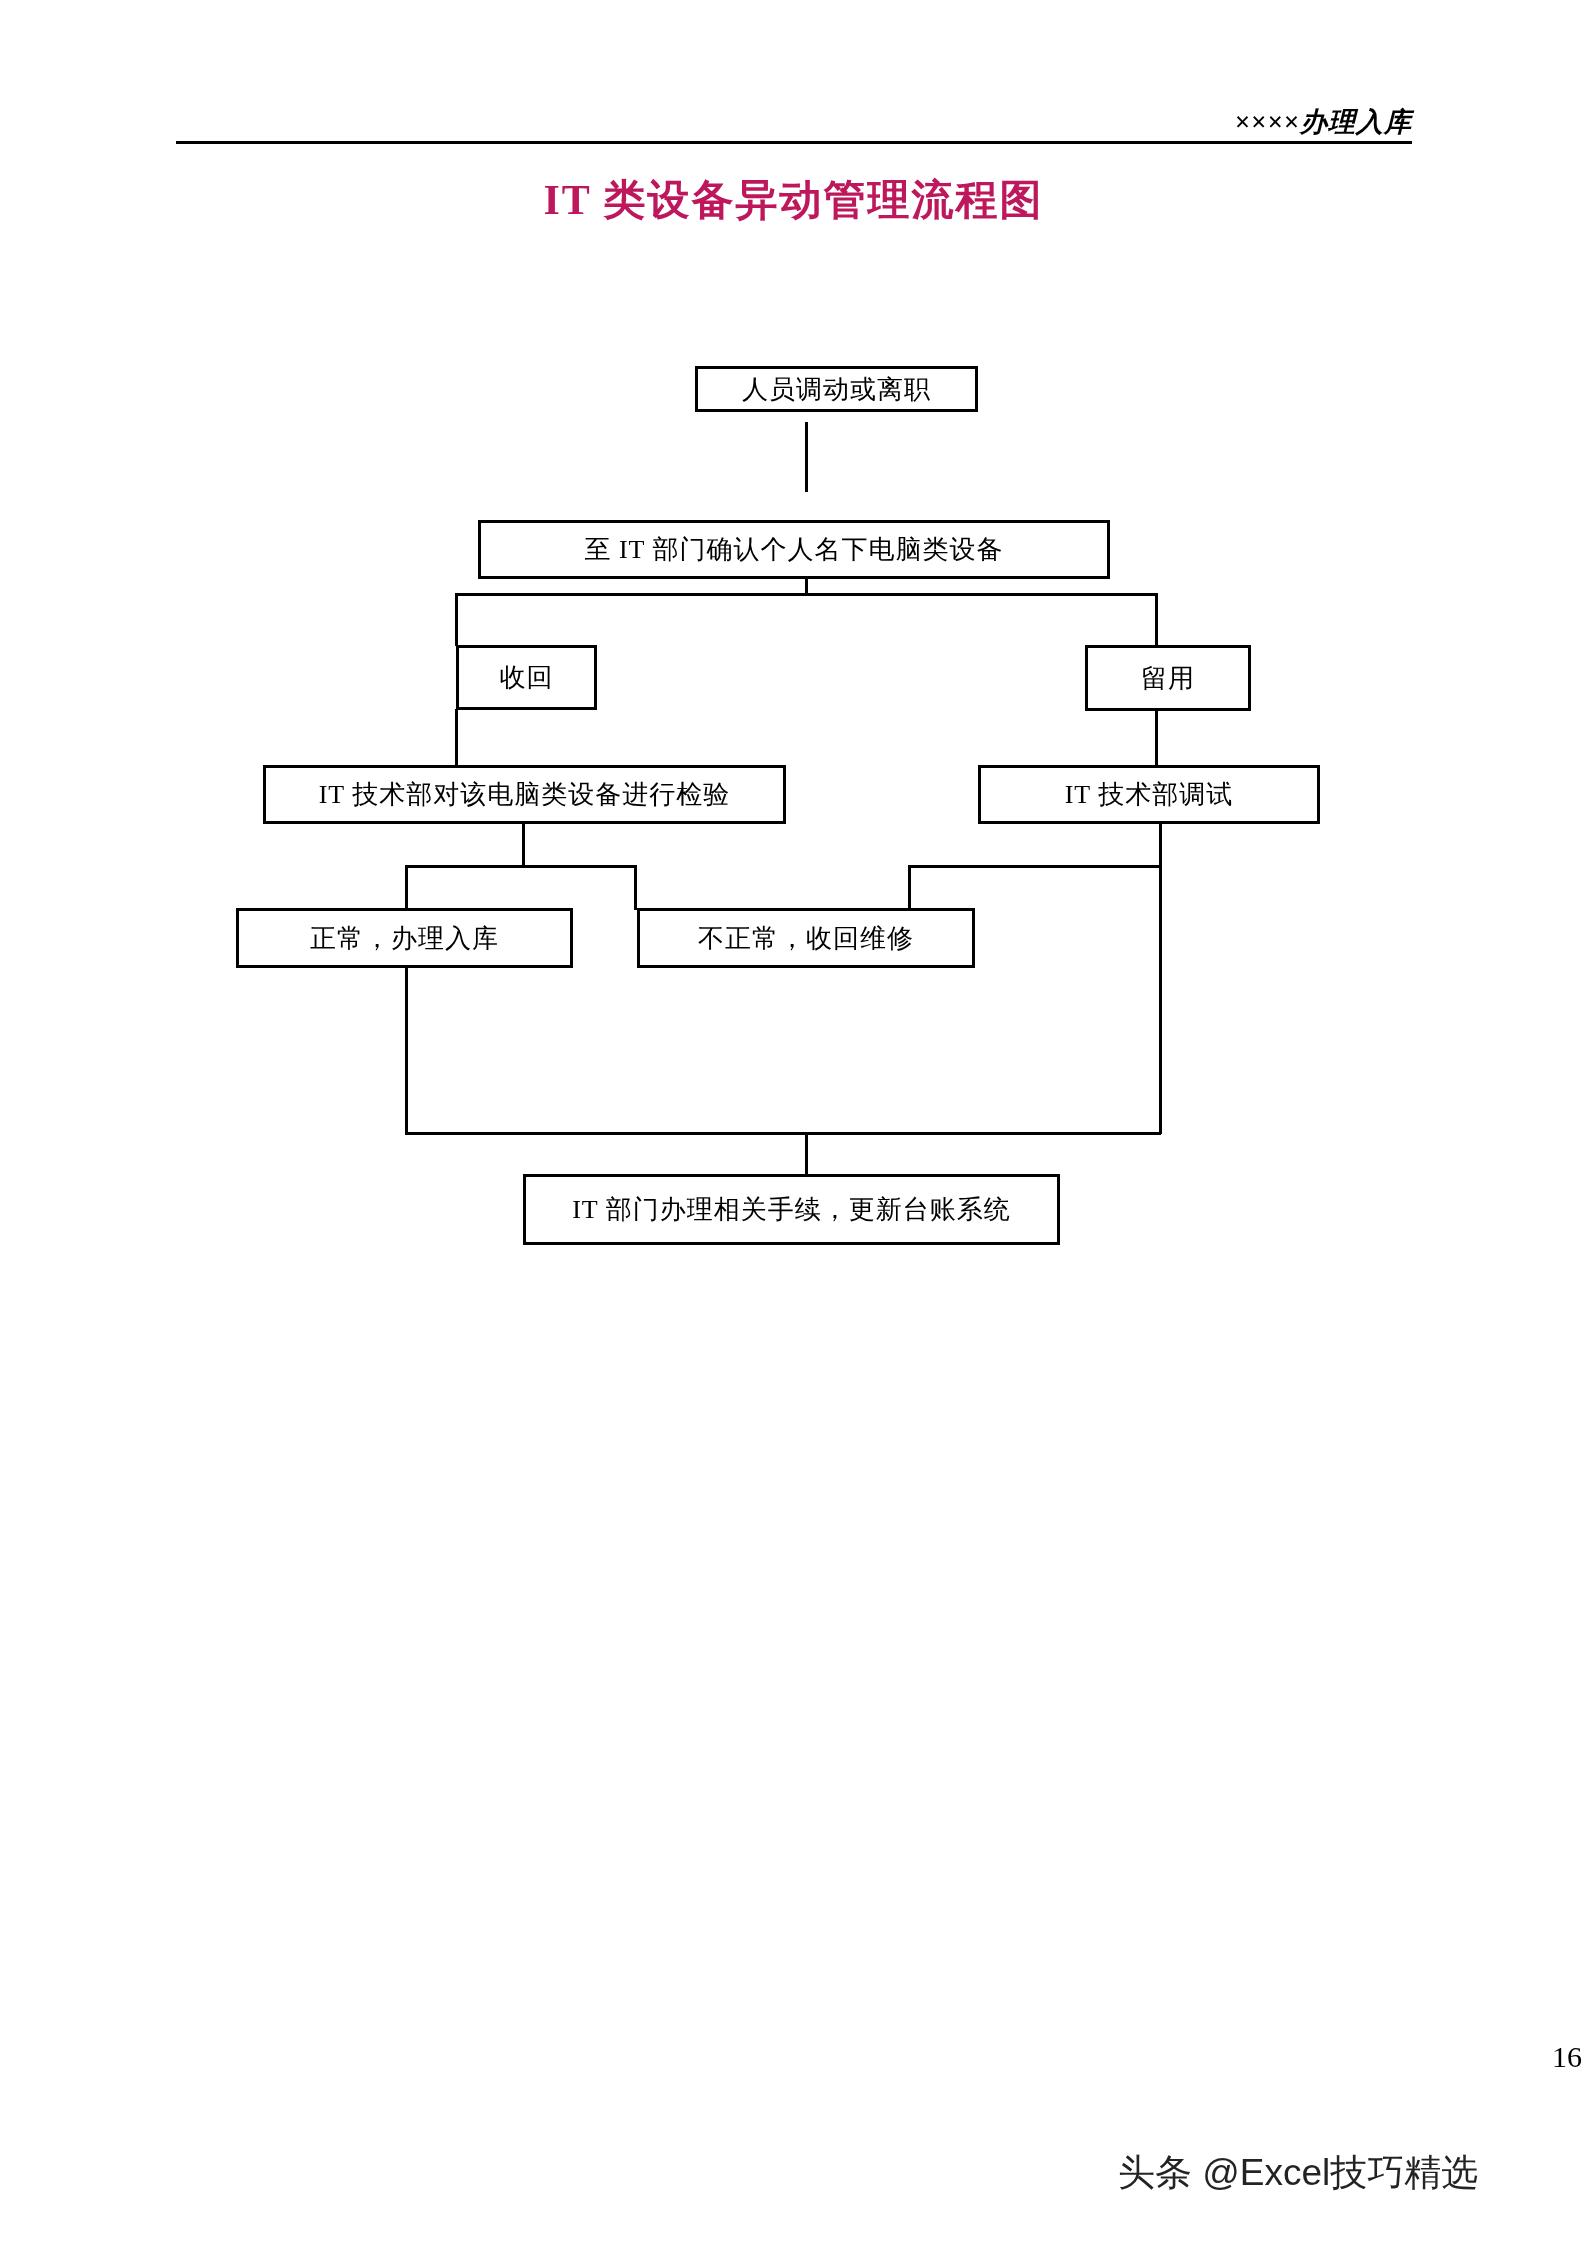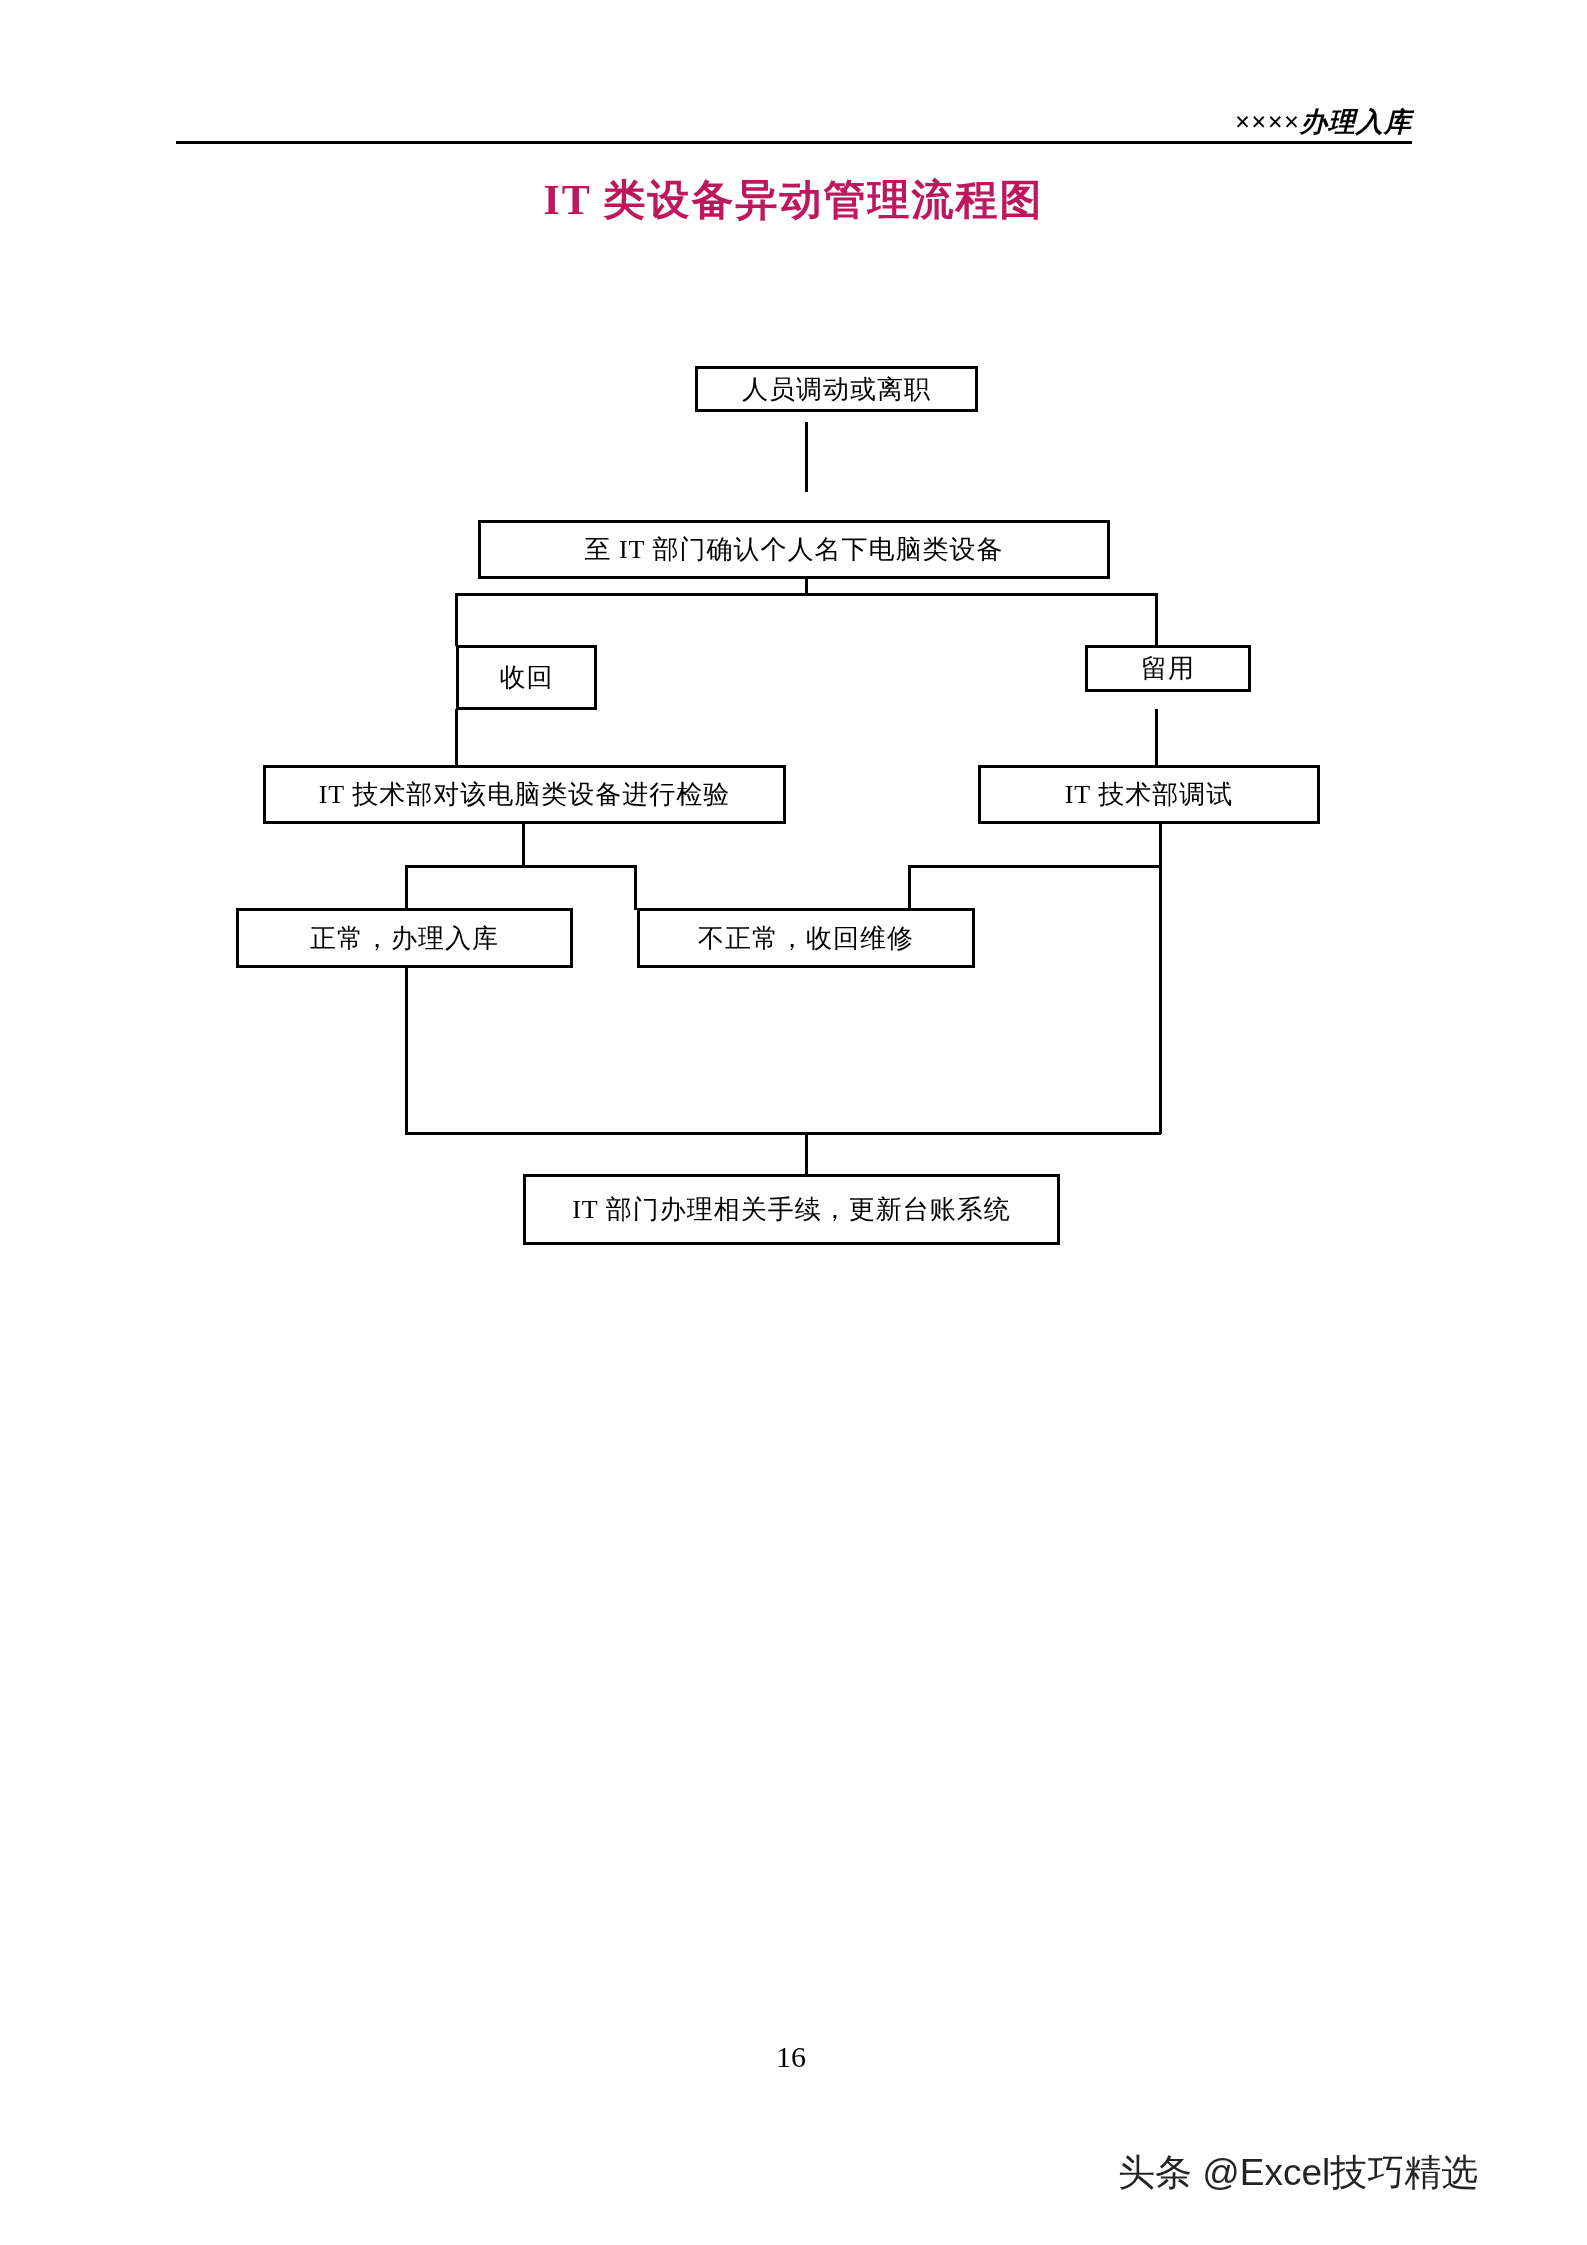--- a/index.html
+++ b/index.html
@@ -92,21 +92,21 @@
   }
   .conn.v { width: 3px; }
   .conn.h { height: 3px; }
 
   
   #page-number {
     position: absolute;
     left: 0;
     top: 2040px;
     width: 1582px;
-    text-align: center;
+    text-align: right;
     font-family: "Liberation Serif", "DejaVu Serif", serif;
     font-size: 30px;
     color: #000;
   }
 
   #watermark {
     position: absolute;
     left: 1118px;
     top: 2148px;
     font-family: "Liberation Sans", "DejaVu Sans", sans-serif;
@@ -138,21 +138,21 @@
     <div class="conn v" style="left:805px; top:550px; height:45px;"></div>
 
     <div class="conn h" style="left:455px; top:593px; width:703px;"></div>
 
     <div class="conn v" style="left:455px; top:593px; height:53px;"></div>
 
     <div class="conn v" style="left:1155px; top:593px; height:53px;"></div>
 
     <div class="node" style="left:456px; top:645px; width:141px; height:65px;">收回</div>
 
-    <div class="node" style="left:1085px; top:645px; width:166px; height:47px;">留用</div>
+    <div class="node" style="left:1085px; top:645px; width:166px; height:66px;">留用</div>
 
     <div class="conn v" style="left:455px; top:709px; height:57px;"></div>
 
     <div class="conn v" style="left:1155px; top:709px; height:57px;"></div>
 
     <div class="node" style="left:263px; top:765px; width:523px; height:59px;">IT 技术部对该电脑类设备进行检验</div>
 
     <div class="node" style="left:978px; top:765px; width:342px; height:59px;">IT 技术部调试</div>
 
     <div class="conn v" style="left:522px; top:823px; height:44px;"></div>

